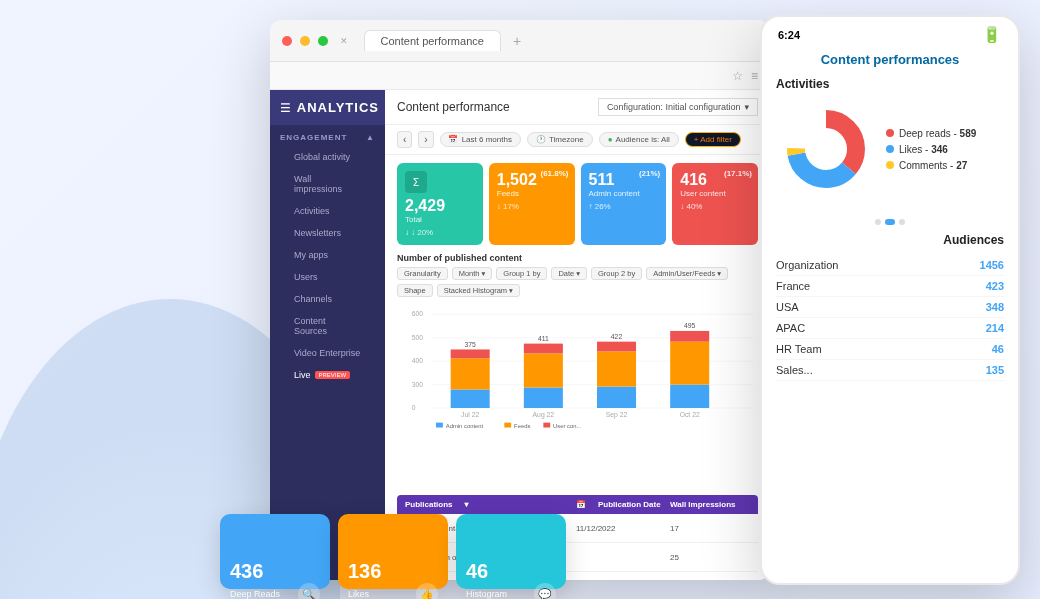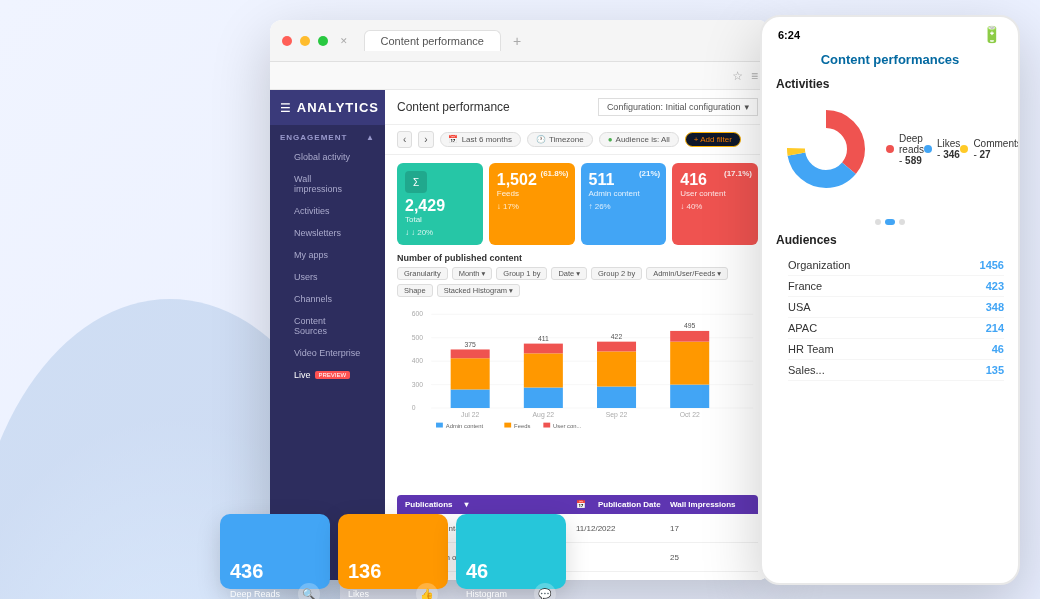--- a/index.html
+++ b/index.html
@@ -425,21 +425,22 @@
       gap: 10px;
       margin-bottom: 12px;
     }
     .donut-svg {
       width: 100px;
       height: 100px;
       flex-shrink: 0;
     }
     .donut-legend {
       display: flex;
-      flex-direction: row;
+      flex-direction: column;
+      gap: 5px;
     }
     .legend-item {
       display: flex;
       align-items: center;
       gap: 5px;
       font-size: 10px;
       color: #333;
     }
     .legend-dot {
       width: 8px;
@@ -447,29 +448,29 @@
       border-radius: 50%;
       flex-shrink: 0;
     }
 
     
     .audiences-title {
       font-size: 12px;
       font-weight: 700;
       color: #222;
       margin-bottom: 8px;
+      text-align: right;
     }
     .audience-row {
       display: flex;
       justify-content: space-between;
       align-items: center;
       padding: 4px 0;
       border-bottom: 1px solid #f5f5f5;
       font-size: 11px;
-      margin-left: 12px;
     }
     .audience-name { color: #333; }
     .audience-val { color: #42a5f5; font-weight: 600; }
 
     
     .mobile-pagination {
       display: flex;
       justify-content: center;
       gap: 4px;
       padding: 8px 0;

